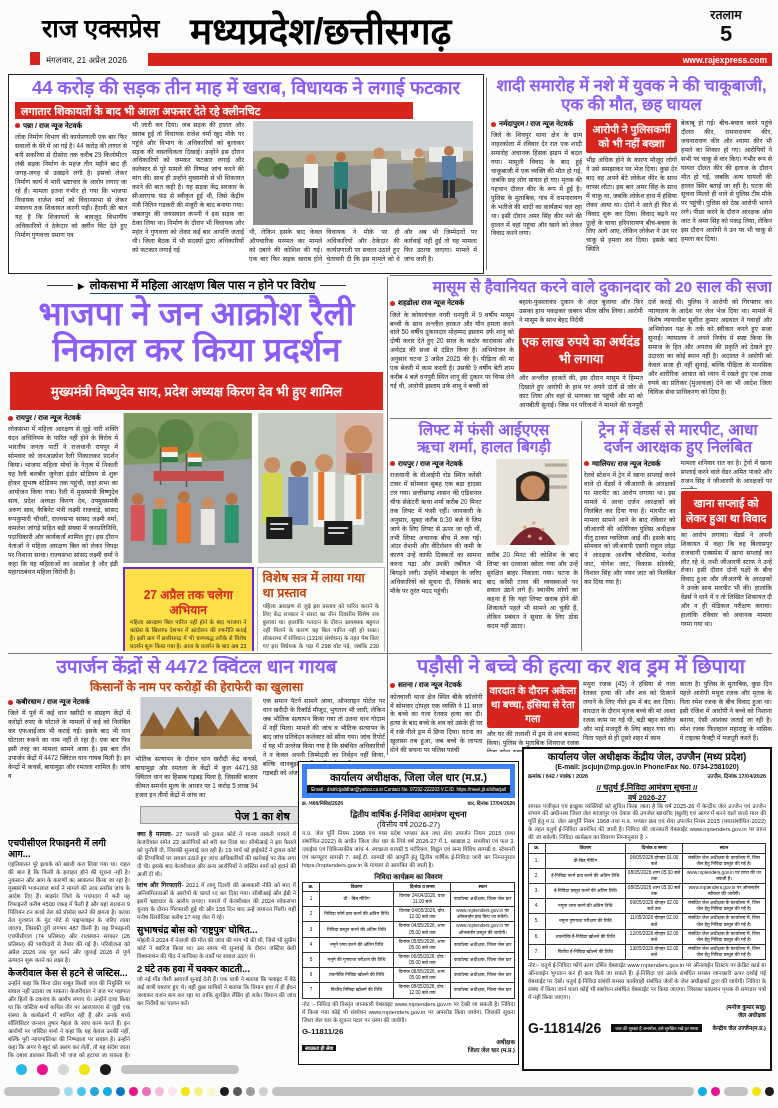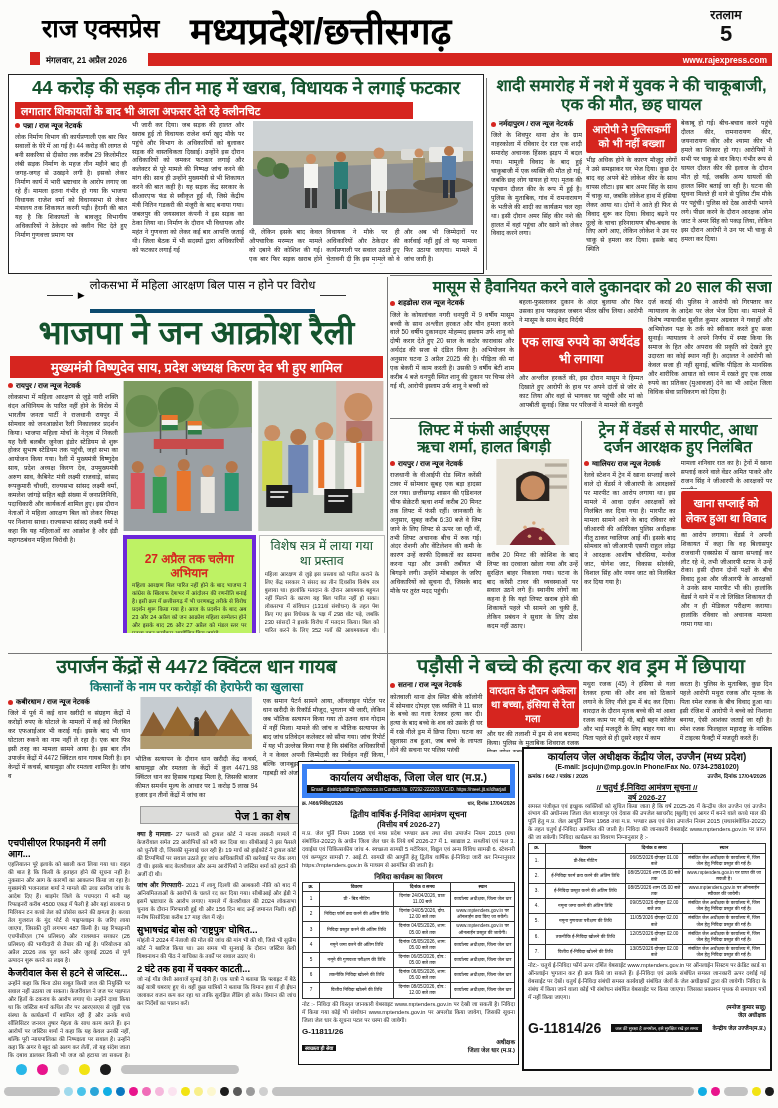--- a/index.html
+++ b/index.html
@@ -6,41 +6,41 @@
 body{background:#9a9a9a;font-family:"Liberation Sans","DejaVu Sans",sans-serif}
 .page{position:relative;width:778px;height:1108px;background:#fcfcfa;margin:0 auto;overflow:hidden;color:#111}
 .abs{position:absolute}
 .t{font-size:6.3px;line-height:1.42;text-align:justify;color:#222;overflow:hidden}
 .t5{font-size:5.7px;line-height:1.4;text-align:justify;color:#222;overflow:hidden}
 .col{flex:1 1 0;overflow:hidden}
 .byline{font-size:7.2px;font-weight:700;margin-bottom:2px;display:flex;align-items:center;gap:3px;color:#000}
 .bdot{width:5px;height:5px;background:#d6251f;border-radius:50%;flex:0 0 auto}
 .band{background:#d6251f;color:#fff;font-weight:800}
 .rbox{background:#d6251f;color:#fff;font-weight:800;text-align:center;border-radius:2px}
-.hl{font-weight:800;color:#14532d;line-height:1.12}
+.hl{font-weight:800;color:#8b5cf6;line-height:1.12}
 .rule-v{position:absolute;width:1px;background:#777}
 .rule-h{position:absolute;height:1px;background:#777}
 .dot{width:11px;height:11px;border-radius:50%;flex:0 0 auto}
 .sdot{width:9px;height:9px;border-radius:50%;flex:0 0 auto}
 .pill{height:9px;border-radius:5px;background:#c2c2c2;flex:0 0 auto}
 table.tnd{width:100%;border-collapse:collapse}
 table.tnd th,table.tnd td{border:0.7px solid #333;padding:1px 1.5px;text-align:center;vertical-align:middle;font-size:4.7px;line-height:1.3}
 table.tnd th{font-weight:700}
 .gheading{font-size:9.3px;font-weight:800;color:#000;line-height:1.2;margin:3px 0 1px}
 </style>
 </head>
 <body>
 
 <div class="page">
 
   <div class="abs" style="left:42px;top:16px">
     <div style="font-size:25px;font-weight:800;color:#000;line-height:1">राज एक्सप्रेस</div>
   </div>
   <div class="abs" style="left:30px;top:52px;width:10px;height:13px;background:#d6251f"></div>
-  <div class="abs" style="left:46px;top:54px;font-size:8.5px;font-weight:700">मंगलवार, 21 अप्रैल 2026</div>
+  <div class="abs" style="left:46px;top:54px;font-size:8.5px;font-weight:400">मंगलवार, 21 अप्रैल 2026</div>
   <div class="abs" style="left:190px;top:4px;width:380px;text-align:left;font-size:37px;font-weight:800;color:#000">मध्यप्रदेश/छत्तीसगढ़</div>
   <div class="abs" style="right:12px;top:6px;width:80px;text-align:center">
     <div style="font-size:12.5px;font-weight:800">रतलाम</div>
     <div style="font-size:22px;font-weight:800;line-height:1">5</div>
   </div>
   <div class="abs band" style="left:148px;top:53px;width:624px;height:13px;display:flex;align-items:center;justify-content:flex-end;padding-right:5px">
     <span style="font-size:8.5px;font-weight:800">www.rajexpress.com</span>
   </div>
 
   <div class="abs" style="left:8px;top:74px;width:476px;height:200px;border:1.2px solid #222;padding:3px 6px;background:#fff">
@@ -121,25 +121,26 @@
         <div class="t"><span>भीड़ अधिक होने के कारण मौजूद लोगों ने उसे समझाकर घर भेज दिया। कुछ देर बाद वह अपने बेटे लोकेश कीर के साथ वापस लौटा। इस बार अमर सिंह के साथ में चाकू था, जबकि लोकेश हाथ में हंसिया लेकर आया था। दोनों ने आते ही फिर से विवाद शुरू कर दिया। विवाद बढ़ने पर दूल्हे के चाचा हरिनारायण बीच-बचाव के लिए आगे आए, लेकिन लोकेश ने उन पर चाकू से हमला कर दिया। इसके बाद स्थिति</span></div>
       </div>
       <div class="col t"><span>बेकाबू हो गई। बीच-बचाव करने पहुंचे दौलत कीर, रामनारायण कीर, जयनारायण कीर और श्यामा कीर भी हमले का शिकार हो गए। आरोपियों ने सभी पर चाकू से वार किए। गंभीर रूप से घायल दौलत कीर की इलाज के दौरान मौत हो गई, जबकि अन्य घायलों की हालत स्थिर बताई जा रही है। घटना की सूचना मिलते ही थाने से पुलिस टीम मौके पर पहुंची। पुलिस को देख आरोपी भागने लगे। पीछा करने के दौरान आरक्षक ओम जाट ने अमर सिंह को पकड़ लिया, लेकिन इस दौरान आरोपी ने उन पर भी चाकू से हमला कर दिया।</span></div>
     </div>
   </div>
 
   <div class="abs" style="left:8px;top:277px;width:377px;height:374px;overflow:hidden">
     <div style="display:flex;align-items:center;justify-content:center;gap:5px">
       <span style="width:26px;height:1px;background:#333"></span>
       <span style="font-size:9px;color:#000">▶</span>
-      <span style="font-size:11.5px;font-weight:400;border-bottom:4px solid #0c4a6e;padding-bottom:17px;color:#000">लोकसभा में महिला आरक्षण बिल पास न होने पर विरोध</span>
+      <span style="font-size:11.5px;font-weight:700;border-bottom:1px solid #0c4a6e;padding-bottom:1px;color:#000">लोकसभा में महिला आरक्षण बिल पास न होने पर विरोध</span>
       <span style="width:26px;height:1px;background:#333"></span>
     </div>
     <div class="hl" style="font-size:33px;text-align:center;line-height:1.08;margin-top:2px">भाजपा ने जन आक्रोश रैली</div>
-    <div class="band" style="font-size:13px;text-align:center;padding:2px 6px;margin:5px 2px 3px">मुख्यमंत्री विष्णुदेव साय, प्रदेश अध्यक्ष किरण देव भी हुए शामिल</div>
+    <div class="hl" style="font-size:33px;text-align:center;line-height:1.08">निकाल कर किया प्रदर्शन</div>
+    <div class="band" style="font-size:13px;text-align:center;padding:10px 6px;margin:5px 2px 3px">मुख्यमंत्री विष्णुदेव साय, प्रदेश अध्यक्ष किरण देव भी हुए शामिल</div>
     <div style="display:flex;gap:5px;height:252px">
       <div class="col t" style="flex:0 0 110px">
         <div class="byline">
             <span class="bdot"></span>
             <span>रायपुर / राज न्यूज नेटवर्क</span>
           </div>
         <span>लोकसभा में महिला आरक्षण से जुड़े नारी शक्ति वंदन अधिनियम के पारित नहीं होने के विरोध में भारतीय जनता पार्टी ने राजधानी रायपुर में सोमवार को जनआक्रोश रैली निकालकर प्रदर्शन किया। भाजपा महिला मोर्चा के नेतृत्व में निकली यह रैली बलबीर जुनेजा इंडोर स्टेडियम से शुरू होकर सुभाष स्टेडियम तक पहुंची, जहां सभा का आयोजन किया गया। रैली में मुख्यमंत्री विष्णुदेव साय, प्रदेश अध्यक्ष किरण देव, उपमुख्यमंत्री अरुण साव, कैबिनेट मंत्री लक्ष्मी राजवाड़े, सांसद रूपकुमारी चौधरी, राज्यसभा सांसद लक्ष्मी वर्मा, कमलेश जांगड़े सहित बड़ी संख्या में जनप्रतिनिधि, पदाधिकारी और कार्यकर्ता शामिल हुए। इस दौरान नेताओं ने महिला आरक्षण बिल को लेकर विपक्ष पर निशाना साधा। राज्यसभा सांसद लक्ष्मी वर्मा ने कहा कि यह महिलाओं का आक्रोश है और इंडी महागठबंधन महिला विरोधी है।</span>
       </div>
       <div style="flex:1;display:flex;flex-direction:column;gap:4px;overflow:hidden">
         <div style="display:flex;gap:3px;height:150px">
@@ -191,26 +192,26 @@
               <rect x="8" y="104" width="26" height="22" fill="#1c1c1c"></rect>
                 <rect x="12" y="110" width="18" height="2" fill="#cfcfcf"></rect>
                 <rect x="12" y="115" width="14" height="2" fill="#cfcfcf"></rect>
               <rect x="66" y="108" width="28" height="24" fill="#1c1c1c"></rect>
                 <rect x="70" y="114" width="20" height="2" fill="#cfcfcf"></rect>
                 <rect x="70" y="119" width="16" height="2" fill="#cfcfcf"></rect>
             </g>
           </svg>
         </div>
         <div style="display:flex;gap:3px;flex:1">
-          <div style="flex:1;border:4px solid #6d28d9;padding:13px 5px;overflow:hidden;background:#bef264">
+          <div style="flex:1;border:2px solid #6d28d9;padding:19px 5px;overflow:hidden;background:#fde047">
             <div style="font-size:12px;font-weight:800;color:#d6251f;text-align:center;line-height:1.2">27 अप्रैल तक चलेगा अभियान</div>
             <div class="t5" style="margin-top:2px"><span>महिला आरक्षण बिल पारित नहीं होने के बाद भाजपा ने कांग्रेस के खिलाफ देशभर में आंदोलन की रणनीति बनाई है। इसी क्रम में छत्तीसगढ़ में भी चरणबद्ध तरीके से विरोध प्रदर्शन शुरू किया गया है। आज के प्रदर्शन के बाद अब 23 और 24 अप्रैल को जन आक्रोश महिला सम्मेलन होने और इसके बाद 26 और 27 अप्रैल को मंडल स्तर पर पुतला दहन कार्यक्रम आयोजित किए जाएंगे</span></div>
           </div>
           <div style="flex:1;border:1px solid #b9b9b9;padding:3px 5px;overflow:hidden;background:#fdfdf8">
-            <div style="font-size:12.5px;font-weight:400;color:#14532d;text-align:center;line-height:1.2">विशेष सत्र में लाया गया था प्रस्ताव</div>
+            <div style="font-size:12.5px;font-weight:700;color:#c2410c;text-align:left;line-height:1.2">विशेष सत्र में लाया गया था प्रस्ताव</div>
             <div class="t5" style="margin-top:2px"><span>महिला आरक्षण से जुड़े इस प्रस्ताव को पारित कराने के लिए केंद्र सरकार ने संसद का तीन दिवसीय विशेष सत्र बुलाया था। हालांकि मतदान के दौरान आवश्यक बहुमत नहीं मिलने के कारण यह बिल पारित नहीं हो सका। लोकसभा में संविधान (131वां संशोधन) के तहत पेश किए गए इस विधेयक के पक्ष में 298 वोट पड़े, जबकि 230 सांसदों ने इसके विरोध में मतदान किया। बिल को पारित करने के लिए 352 मतों की आवश्यकता थी। प्रस्ताव में लोकसभा सीटों की संख्या 543 से बढ़ाकर 816 करने और महिलाओं को 33 प्रतिशत आरक्षण देने का प्रावधान शामिल था।</span></div>
           </div>
         </div>
       </div>
     </div>
   </div>
 
   <div class="rule-h" style="left:390px;top:275px;width:382px"></div>
   <div class="rule-v" style="left:387px;top:277px;height:478px"></div>
 
@@ -283,21 +284,21 @@
         <div class="rbox" style="font-size:11px;padding:4px 3px;margin:2px 0">खाना सप्लाई को लेकर हुआ था विवाद</div>
         <div class="t"><span>का आरोप लगाया। वेंडर्स ने अपनी शिकायत में कहा कि वह बिलासपुर राजधानी एक्सप्रेस में खाना सप्लाई कर लौट रहे थे, तभी जीआरपी स्टाफ ने उन्हें रोका। इसी दौरान दोनों पक्षों के बीच विवाद हुआ और जीआरपी के आरक्षकों ने उनके साथ मारपीट भी की। हालांकि वेंडर्स ने थाने में न तो लिखित शिकायत दी और न ही मेडिकल परीक्षण कराया। हालांकि रविवार को अचानक मामला गरमा गया था।</span></div>
       </div>
     </div>
   </div>
 
   <div class="rule-h" style="left:8px;top:653px;width:764px"></div>
 
   <div class="abs" style="left:8px;top:656px;width:377px;height:149px;overflow:hidden">
     <div class="hl" style="font-size:19px;text-align:center">उपार्जन केंद्रों से 4472 क्विंटल धान गायब</div>
-    <div style="font-size:12px;font-weight:700;text-align:center;color:#0f766e;margin:1px 0 2px">किसानों के नाम पर करोड़ों की हेराफेरी का खुलासा</div>
+    <div style="font-size:12px;font-weight:700;text-align:center;color:#c2410c;margin:1px 0 2px">किसानों के नाम पर करोड़ों की हेराफेरी का खुलासा</div>
     <div style="display:flex;gap:5px;height:104px">
       <div class="col t">
         <div class="byline">
             <span class="bdot"></span>
             <span>कबीरधाम / राज न्यूज नेटवर्क</span>
           </div>
         <span>जिले में पूर्व में कई धान खरीदी व संग्रहण केंद्रों में करोड़ों रुपए के घोटाले के मामलों में कई को निलंबित कर एफआईआर भी कराई गई। इसके बाद भी धान घोटाला रुकने का नाम नहीं ले रहा है। एक बार फिर इसी तरह का मामला सामने आया है। इस बार तीन उपार्जन केंद्रों में 4472 क्विंटल धान गायब मिली है। इन केन्द्रों में कचर्स, बाघामुड़ा और रमतला शामिल है। जांच व</span>
       </div>
       <div class="col">
         <svg viewBox="0 0 120 56" style="width:100%;height:52px">
@@ -359,21 +360,21 @@
   <div class="abs" style="left:298px;top:761px;width:221px;height:304px;border:1px solid #111;background:#fff;padding:2px 3px;overflow:hidden">
     <div style="border:5px solid #3b82f6">
       <div style="font-size:10.5px;font-weight:800;text-align:center;padding:1px 0">कार्यालय अधीक्षक, जिला जेल धार (म.प्र.)</div>
       <div style="background:#111;color:#fff;font-size:4.6px;text-align:center;padding:1.5px 0">Email - districtjaildhar@yahoo.co.in Contact No. 07292-222203  V.C.ID. https://meet.jit.si/dharjail</div>
     </div>
     <div style="display:flex;justify-content:space-between;font-size:5px;font-weight:700;margin:2px 0">
       <span>क्र. /466/निविद/2026</span>
       <span>धार, दिनांक 17/04/2026</span>
     </div>
     <div style="font-size:8.3px;font-weight:800;text-align:center">द्वितीय वार्षिक ई-निविदा आमंत्रण सूचना</div>
-    <div style="font-size:7.5px;font-weight:700;text-align:center">(वित्तीय वर्ष 2026-27)</div>
+    <div style="font-size:7.5px;font-weight:400;text-align:center">(वित्तीय वर्ष 2026-27)</div>
     <div class="t5" style="margin-top:1px;text-align:justify"><span>म.प्र. जेल पूर्ति नियम 1968 एवं मध्य प्रदेश भण्डार क्रय तथा सेवा उपार्जन नियम 2015 (यथा संशोधित-2022) के अधीन जिला जेल धार के लिये वर्ष 2026-27 में 1. खाद्यान्न 2. सब्जीयां एवं फल 3. दवाईया एवं चिकित्सकीय जांच 4. स्वच्छता सामग्री 5 मटेरियल, विद्युत एवं अन्य विविध सामग्री 6. स्टेशनरी एवं कम्प्यूटर सामग्री 7. आई.टी. सामग्री की आपूर्ति हेतु द्वितीय वार्षिक ई-निविदा जारी कर निम्नानुसार https://mptenders.gov.in के माध्यम से आमंत्रित की जाती है।</span></div>
     <div style="font-size:7px;font-weight:800;text-align:center;margin:2px 0 1px">निविदा कार्यक्रम का विवरण</div>
     <table class="tnd">
       <tbody>
           <tr>
         <th style="width:8%">क्र.</th>
         <th style="width:35%">विवरण</th>
         <th style="width:27%">दिनांक व समय</th>
         <th style="width:30%">स्थान</th>
       </tr>

